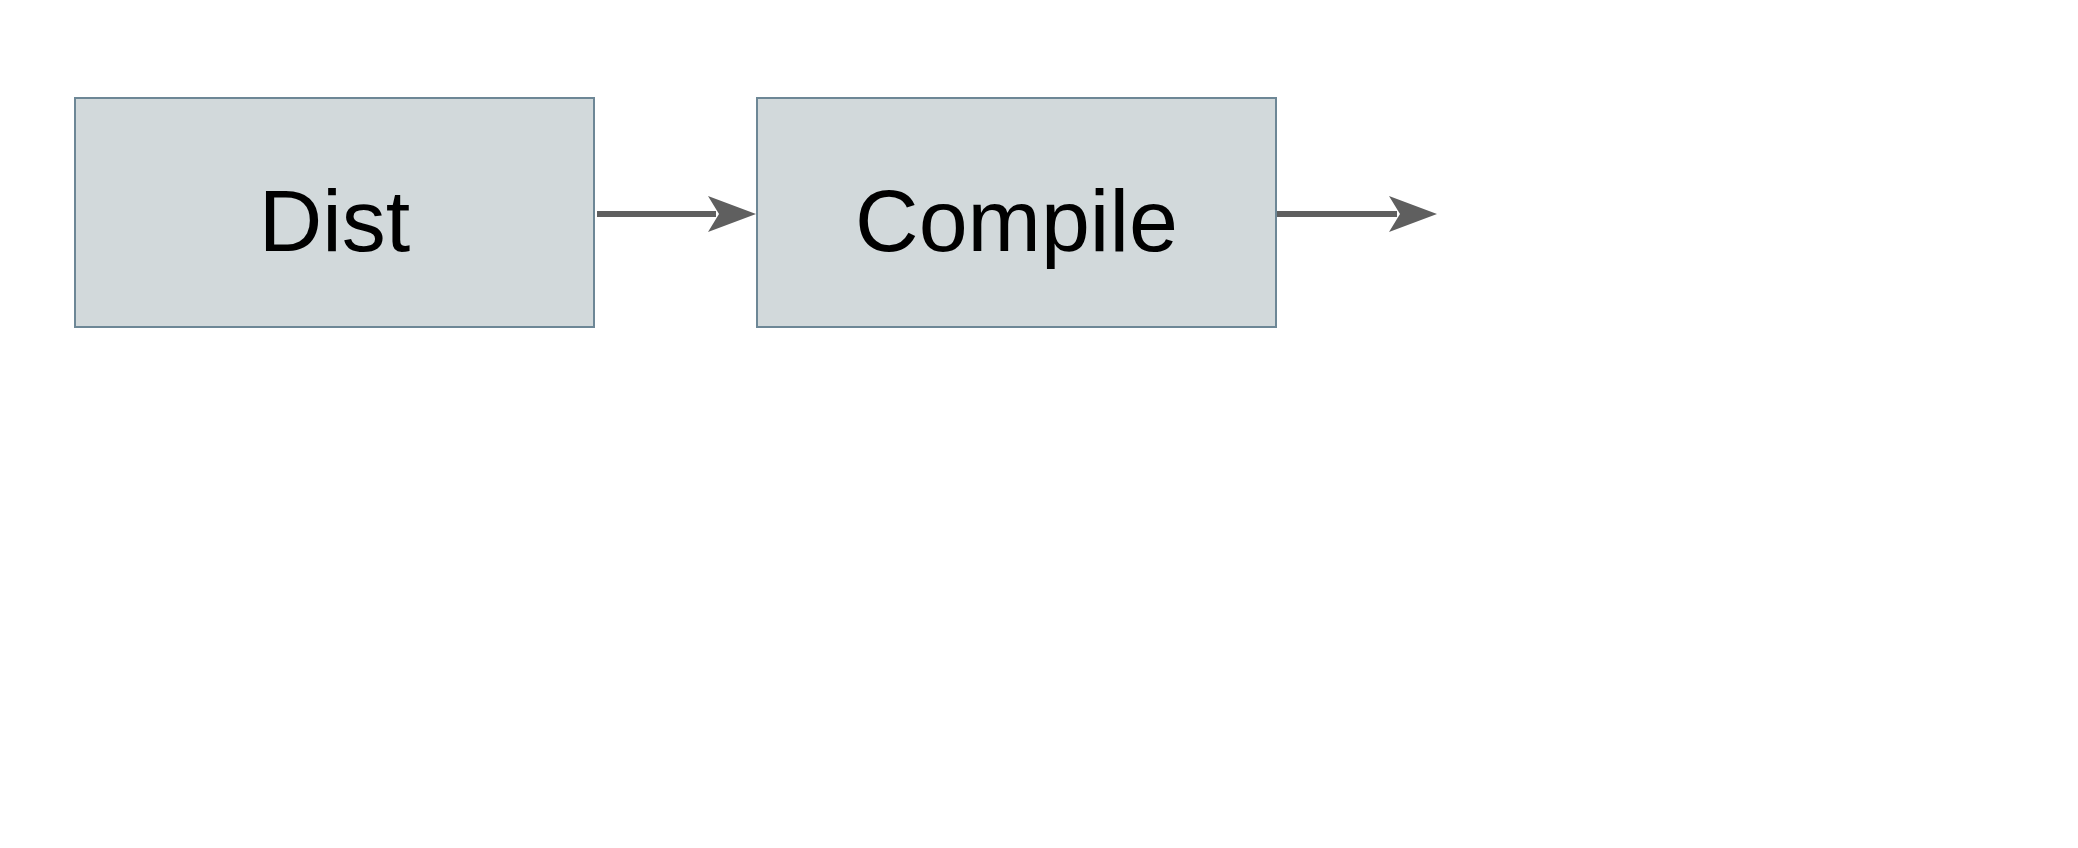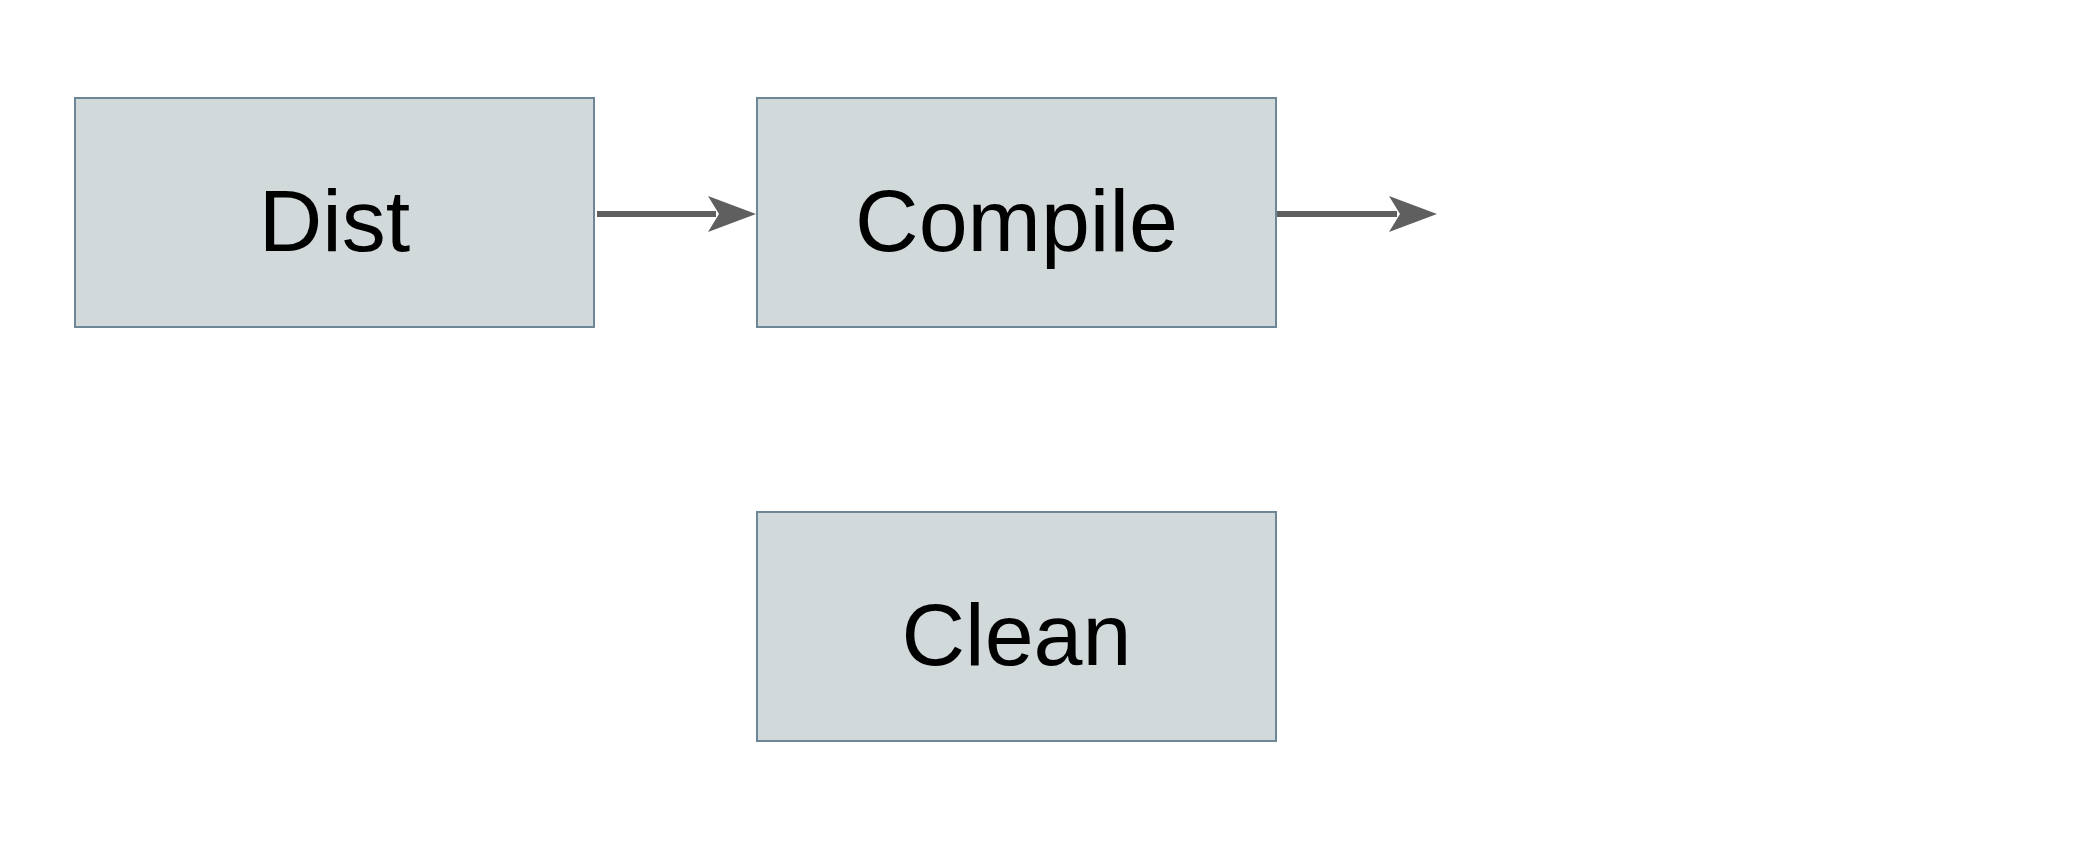--- a/index.html
+++ b/index.html
@@ -83,17 +83,14 @@
 
   <div class="node" id="node-dist">
     <span class="node-label">Dist</span>
   </div>
 
   <div class="node" id="node-compile">
     <span class="node-label">Compile</span>
   </div>
 
 
-  <div class="node" id="node-clean">
-    <span class="node-label">Clean</span>
-  </div>
 
 </div>
 
 </body></html>

